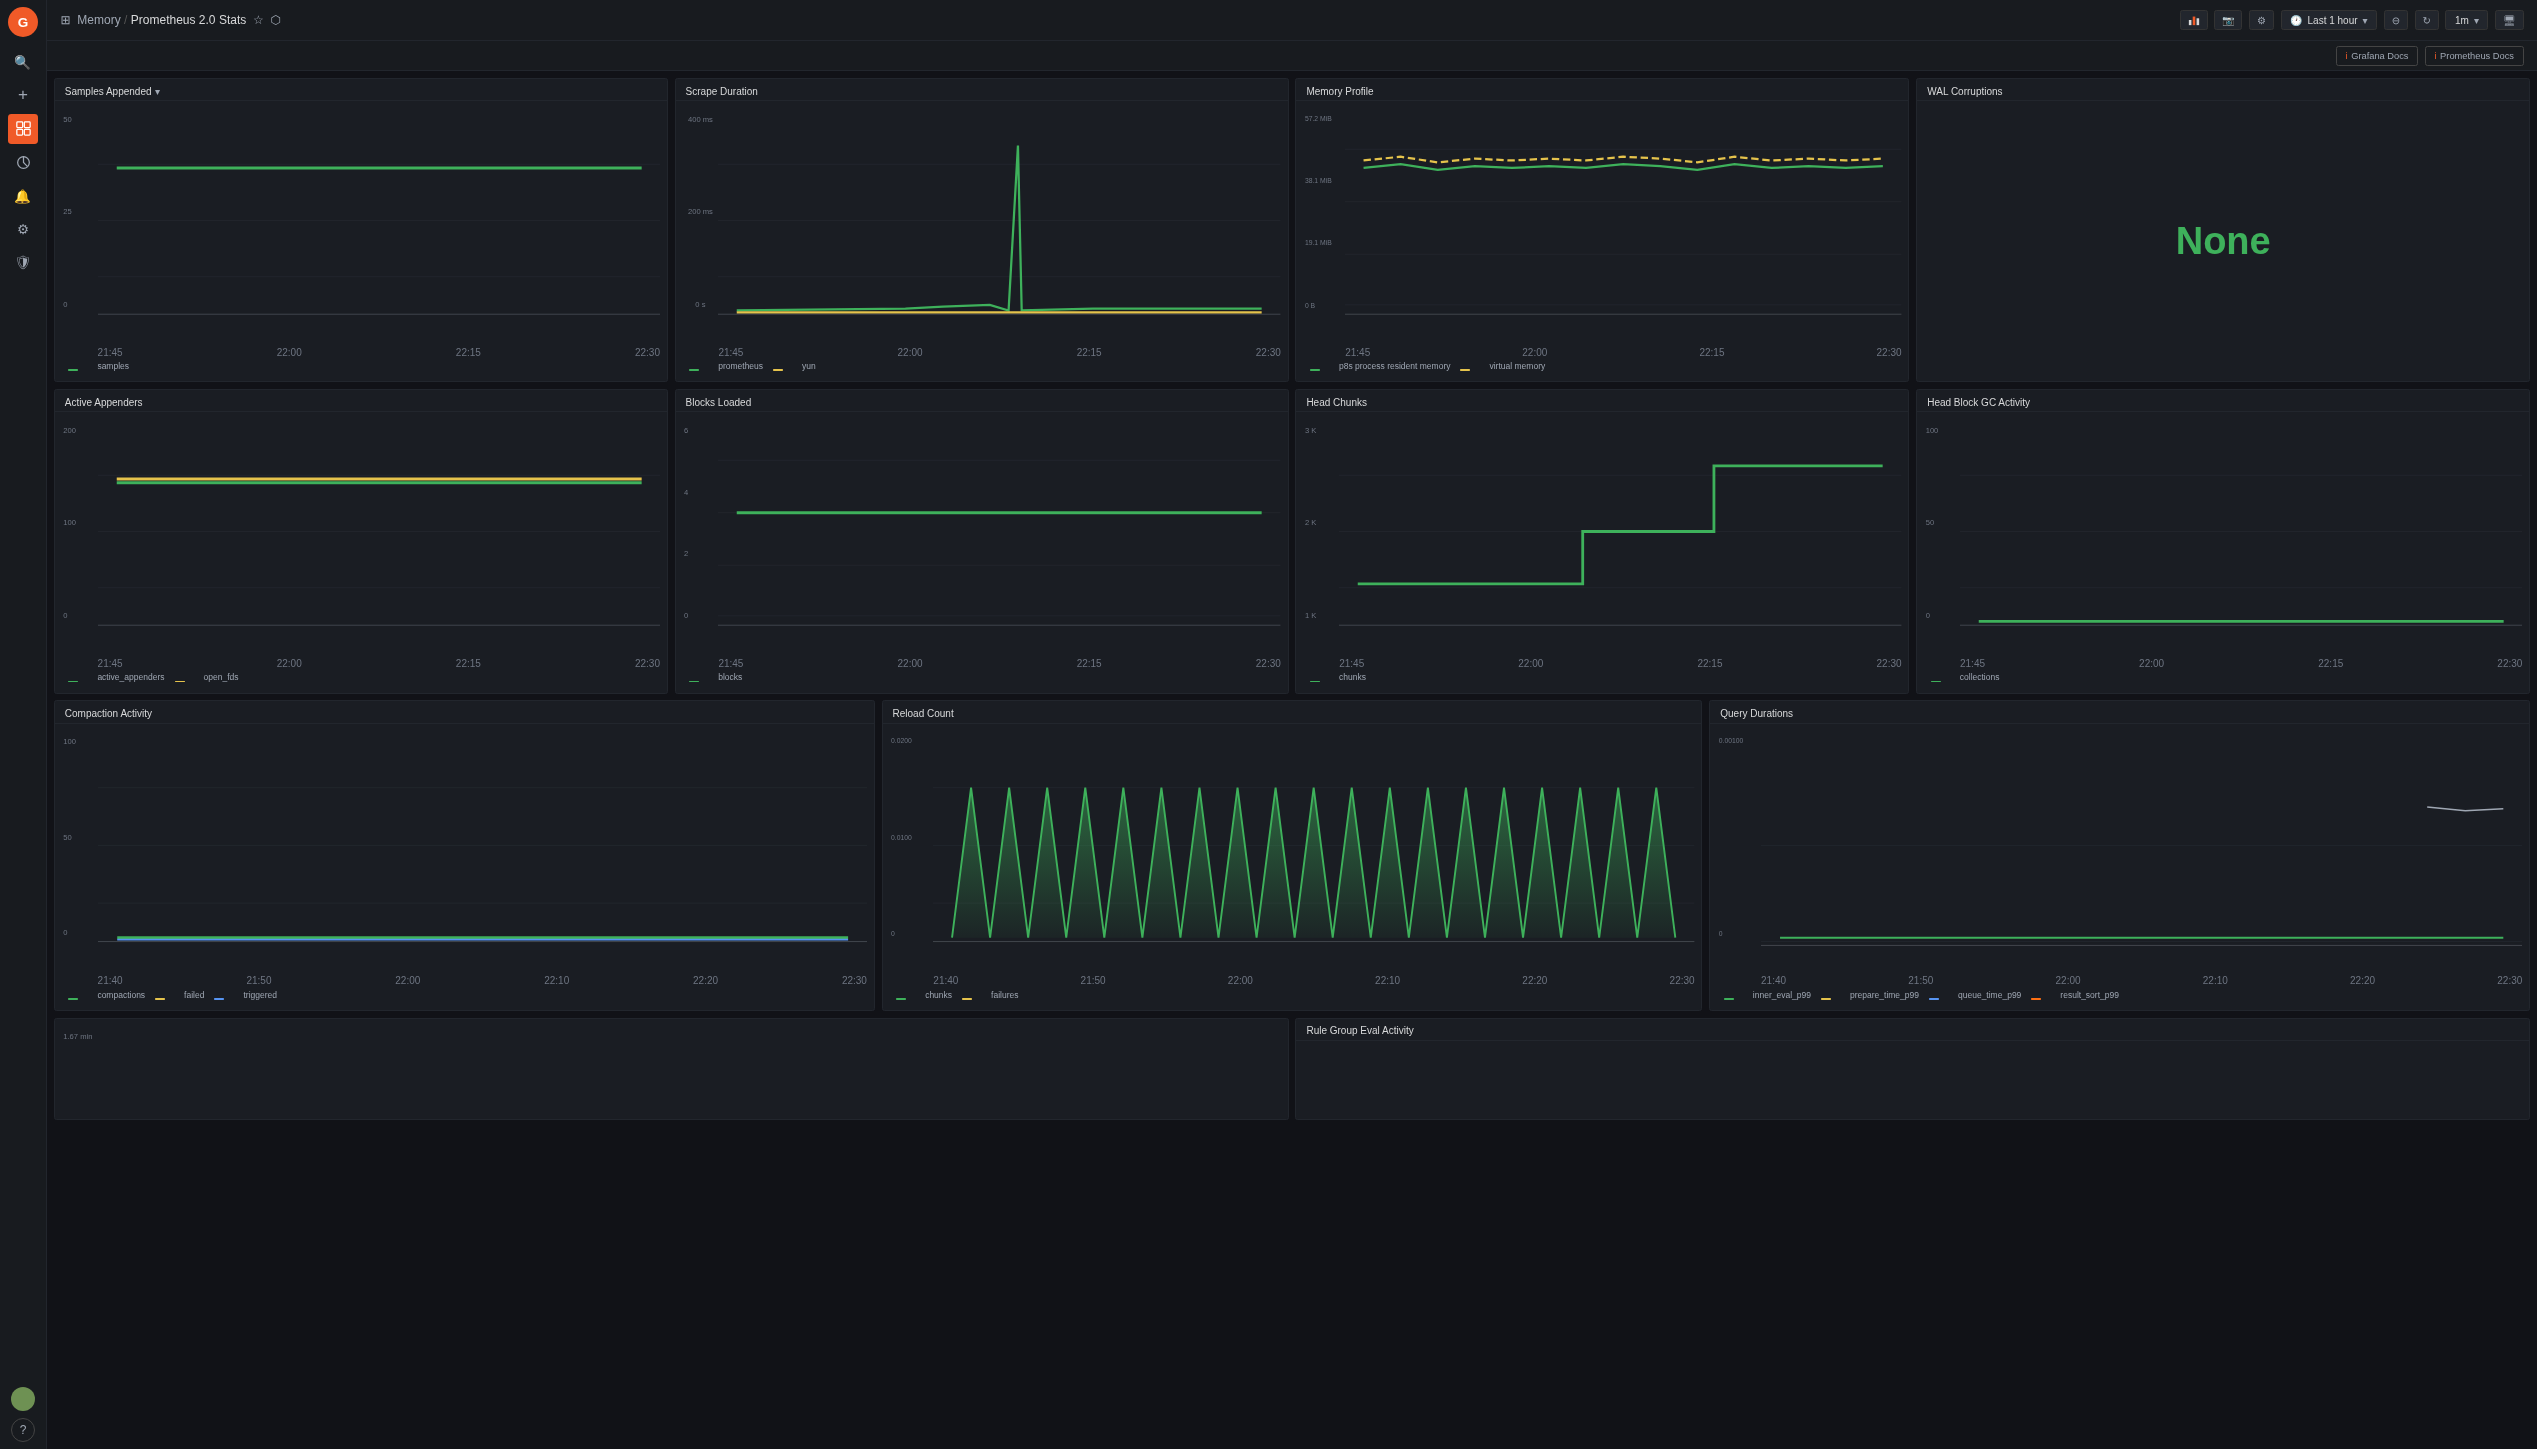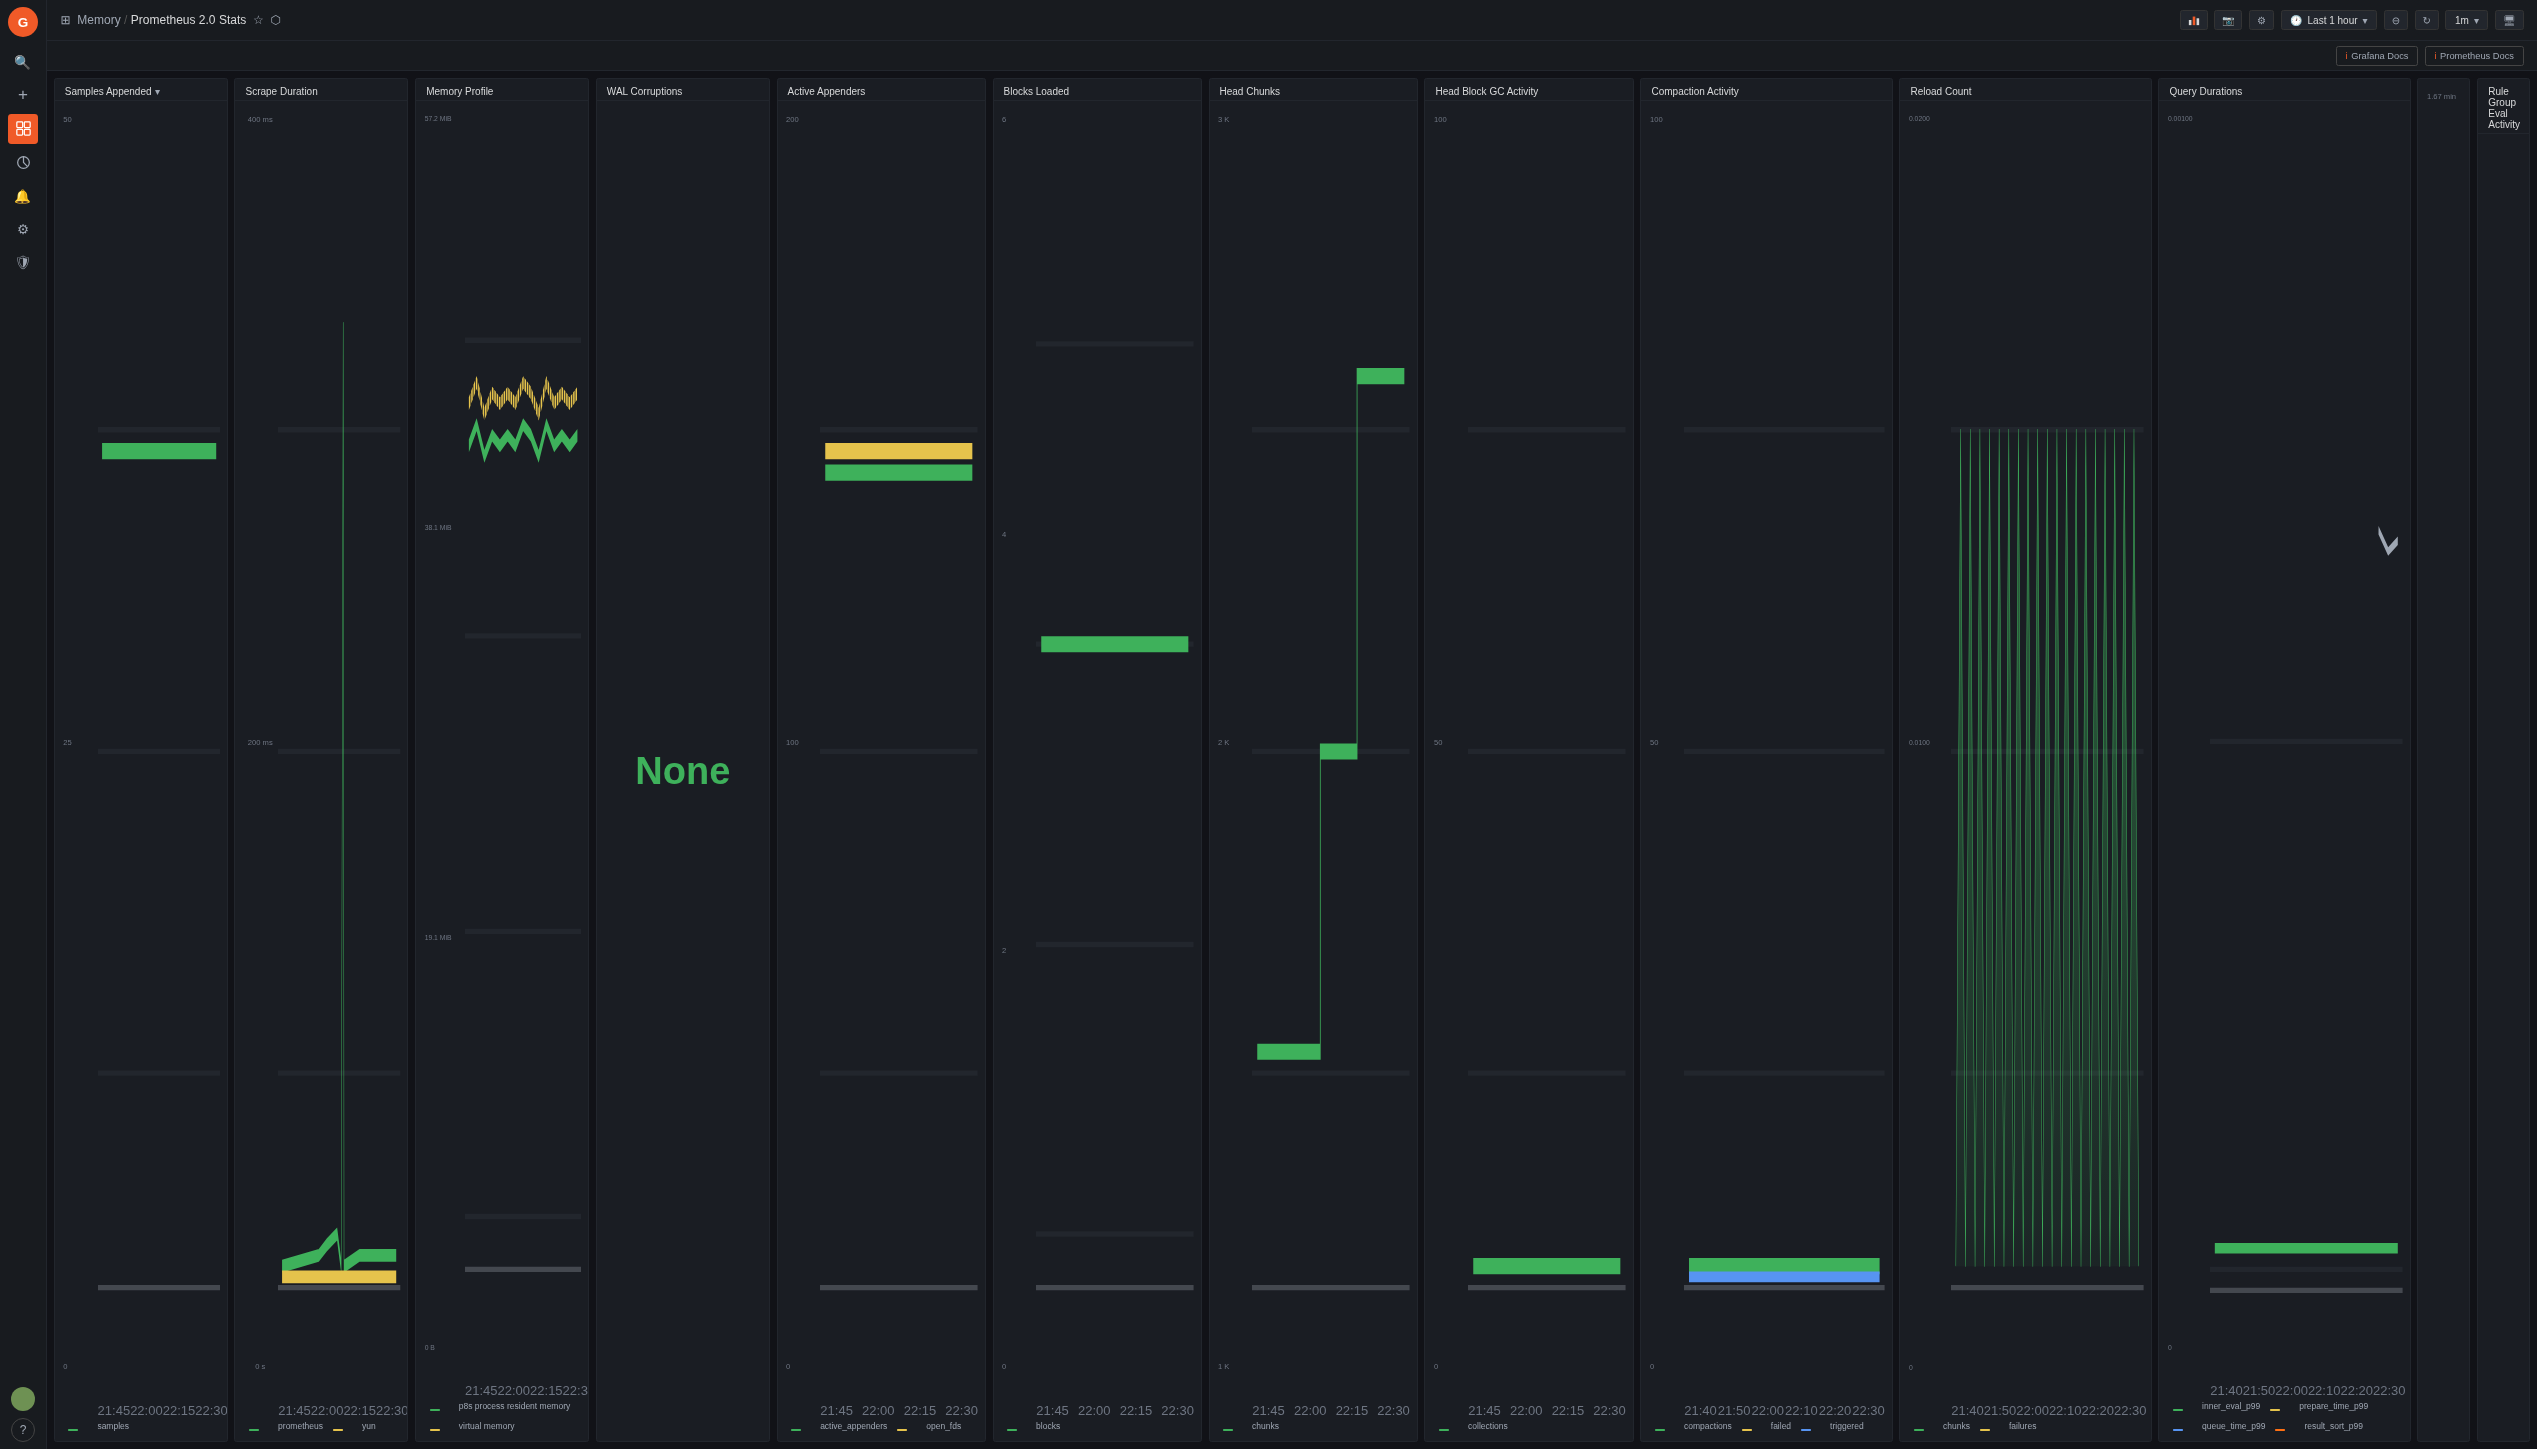--- a/index.html
+++ b/index.html
@@ -133,21 +133,21 @@
       align-items: center;
       gap: 3.4px;
     }
 
     
     .dashboard {
       flex: 1;
       overflow-y: auto;
       padding: 6.8px;
       display: flex;
-      flex-direction: row;
+      flex-direction: column;
       gap: 6.8px;
     }
 
     .panel-row {
       display: flex;
       gap: 6.8px;
     }
 
     .panel {
       background: #1a1d23;
@@ -234,23 +234,23 @@
 
     
     .grid-line { stroke: #22262d; stroke-width: 0.5; }
     .axis-line { stroke: #44484f; stroke-width: 0.5; }
 
     
     .x-labels {
       display: flex;
       justify-content: space-between;
       padding: 0 0 0 36px;
-      font-size: 13px;
+      font-size: 10px;
       color: #6e7582;
-      margin-top: 8px;
+      margin-top: 14px;
     }
   </style>
 </head>
 <body>
 
 <nav class="sidebar">
 
   <div style="width:30px;height:30px;margin-bottom:6.8px;display:flex;align-items:center;justify-content:center;">
     <svg viewBox="0 0 40 40" width="30" height="30" style="font-size:12px">
       <circle cx="20" cy="20" r="20" fill="#f05a28"></circle>

